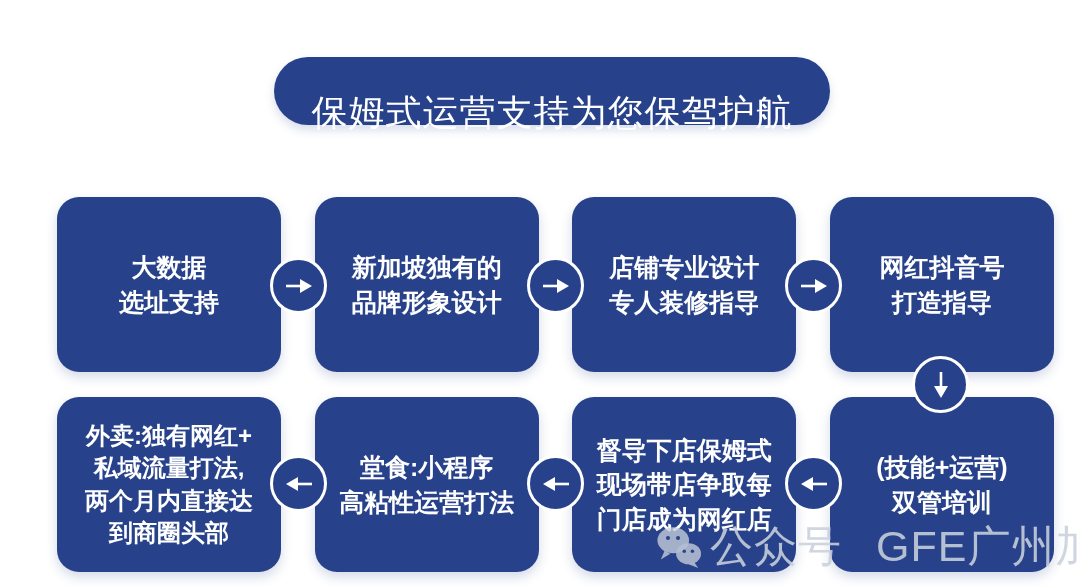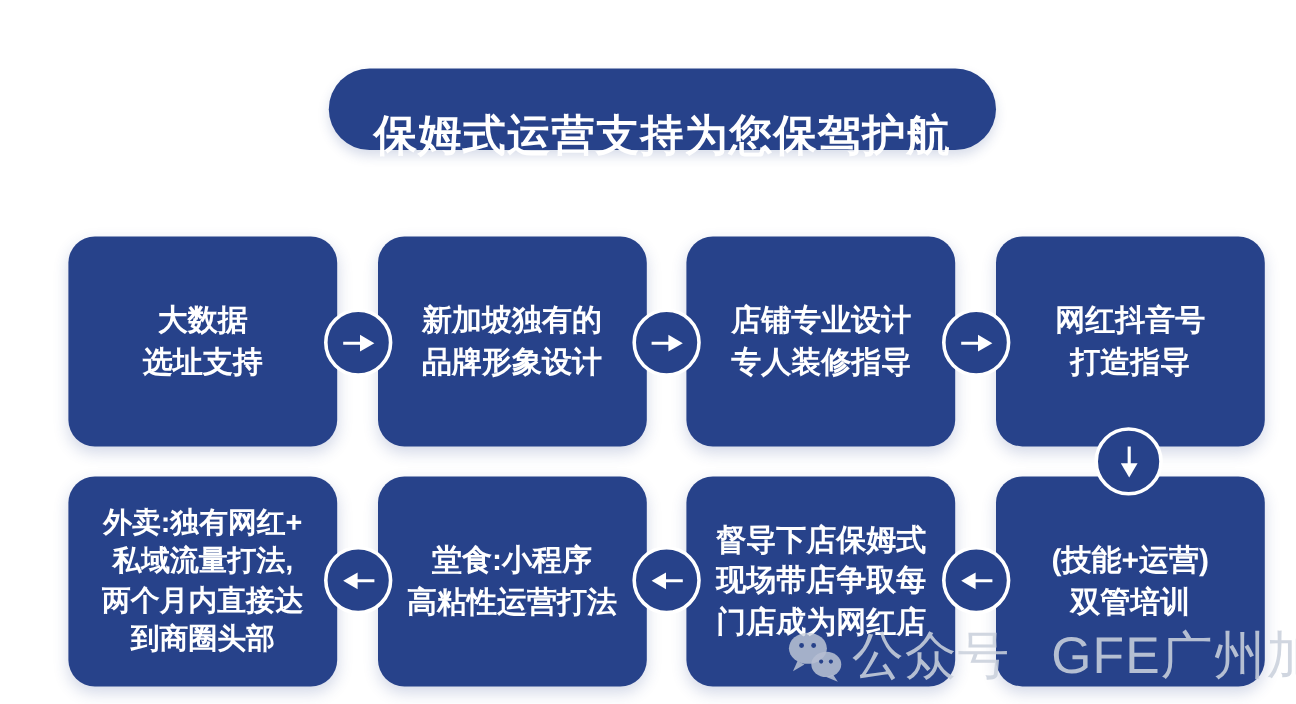--- a/index.html
+++ b/index.html
@@ -25,21 +25,21 @@
     background: #27428a;
     border-radius: 34px;
     display: flex;
     align-items: center;
     justify-content: center;
     box-shadow: 0 5px 10px rgba(39, 66, 138, 0.18);
   }
   .title-pill .title-text {
     color: #ffffff;
     font-size: 36px;
-    font-weight: 700;
+    font-weight: 400;
     letter-spacing: 1px;
     white-space: nowrap;
     margin-top: 44px;
   }
   
   .row {
     position: absolute;
     left: 57px;
     width: 997px;
     height: 175px;

